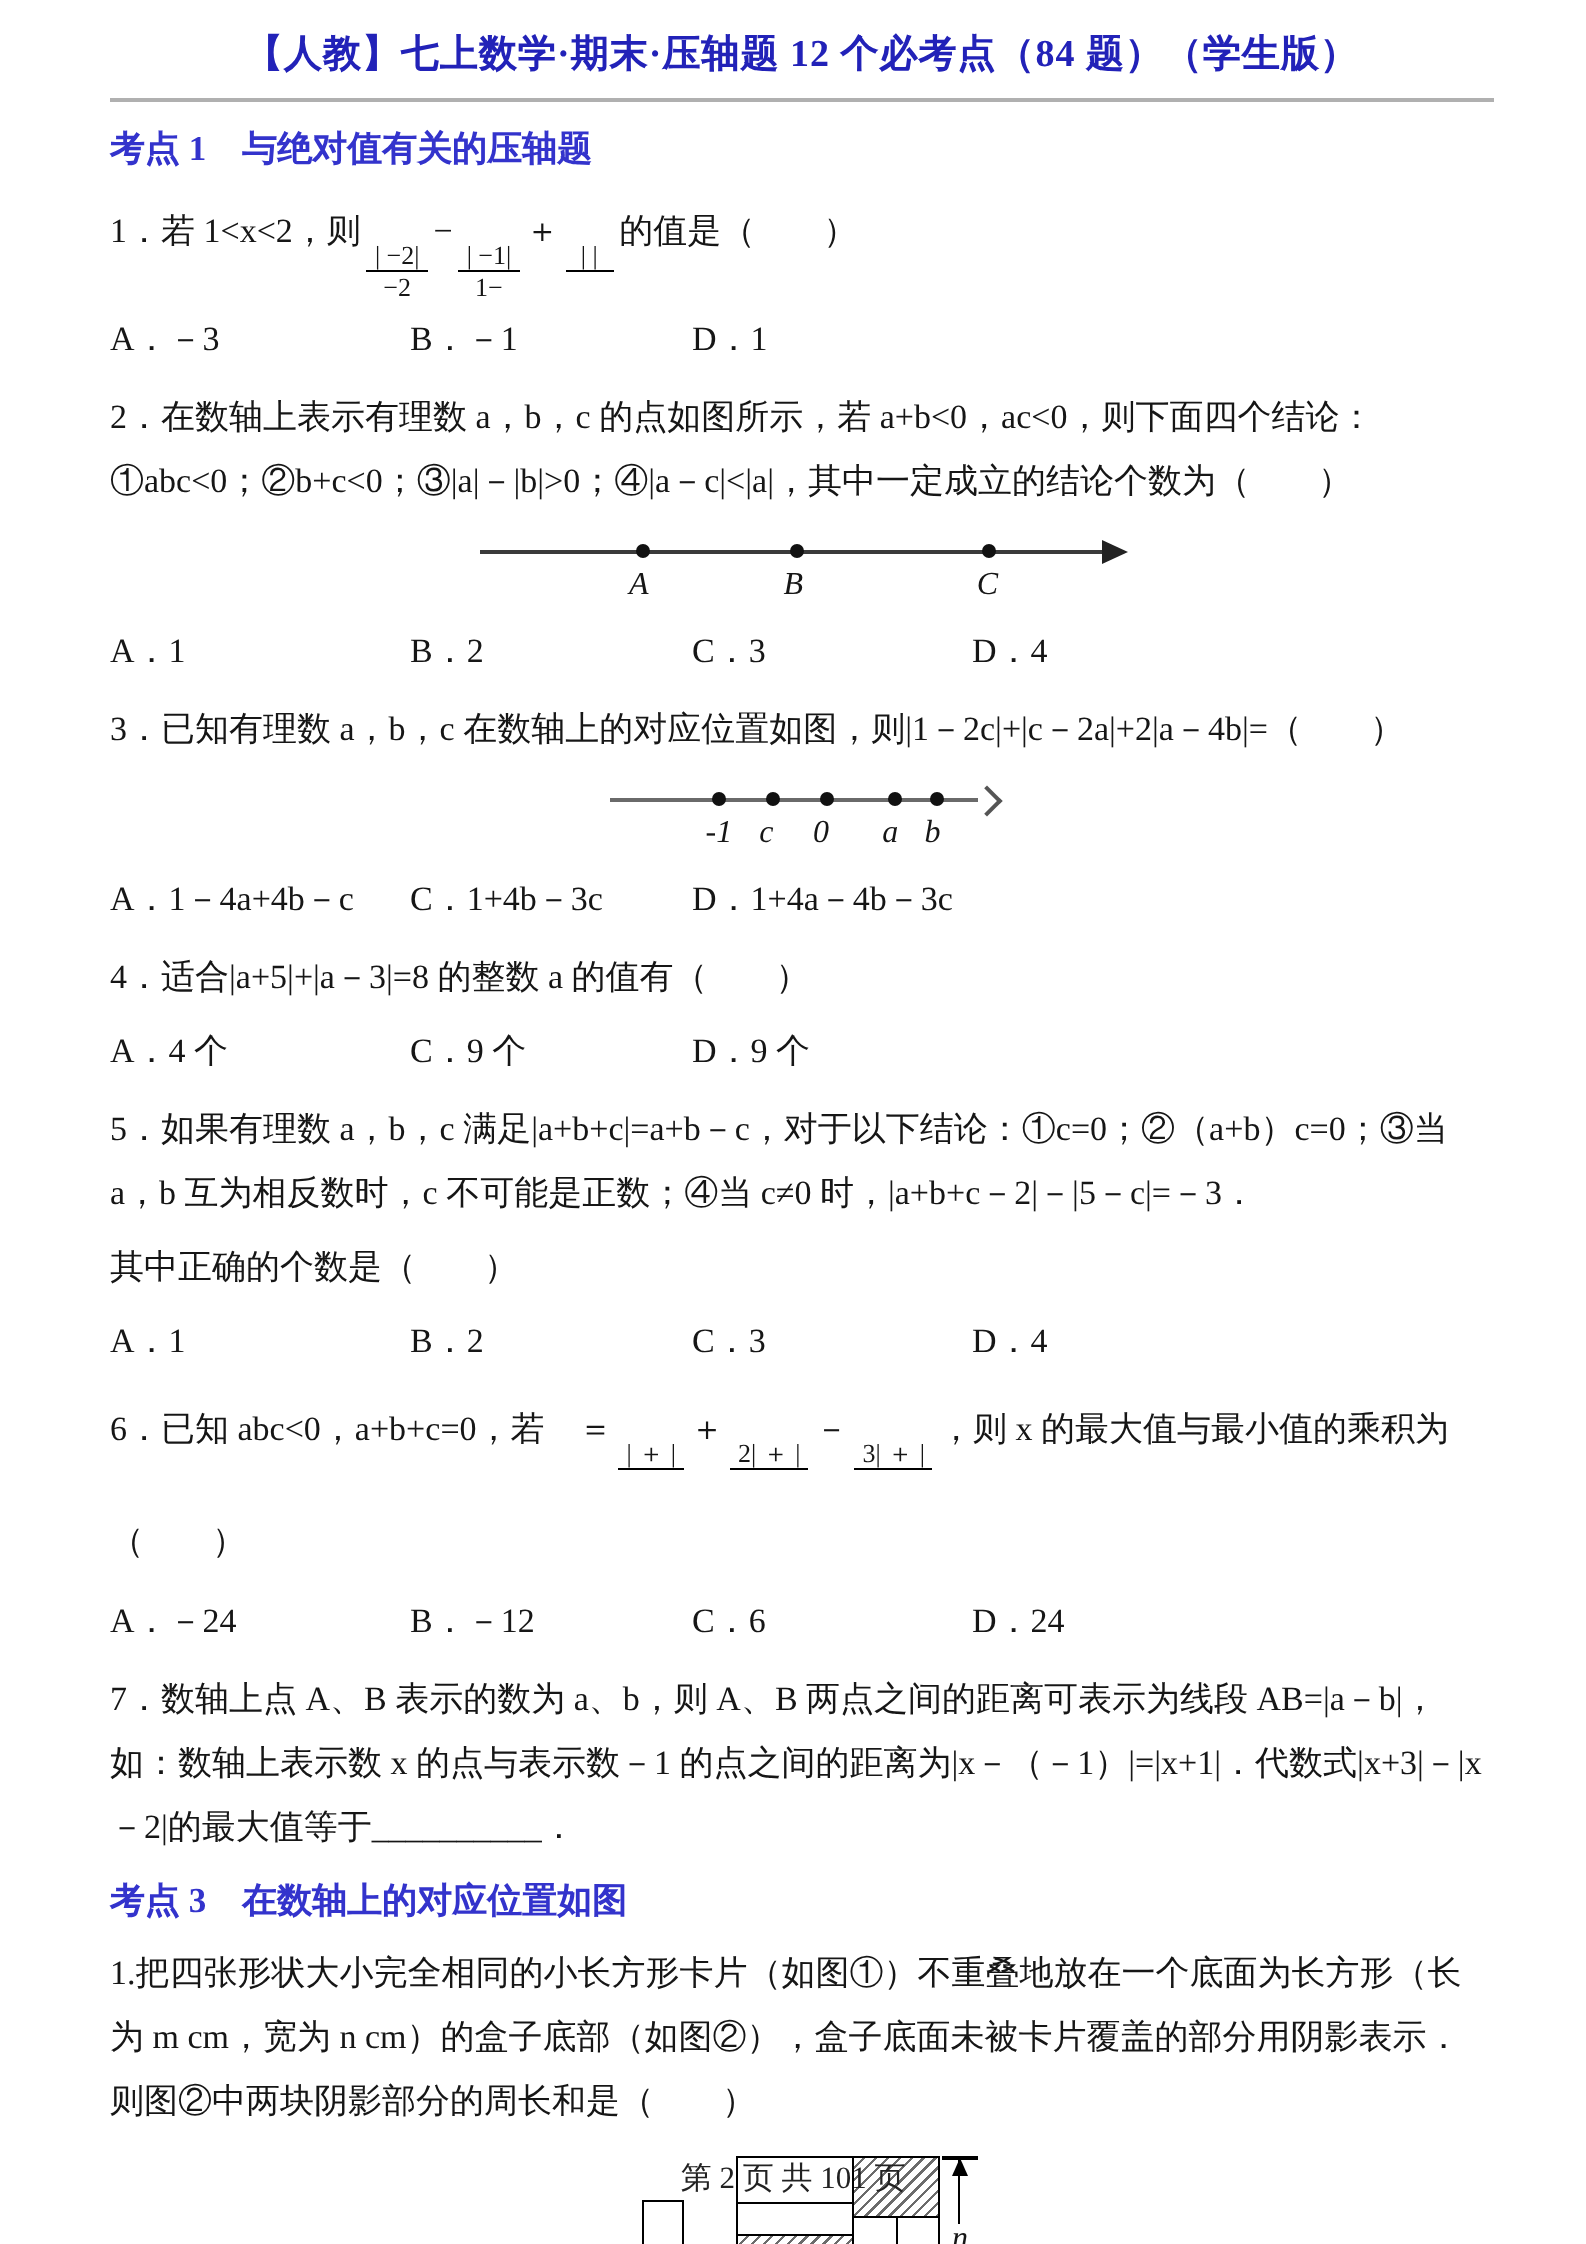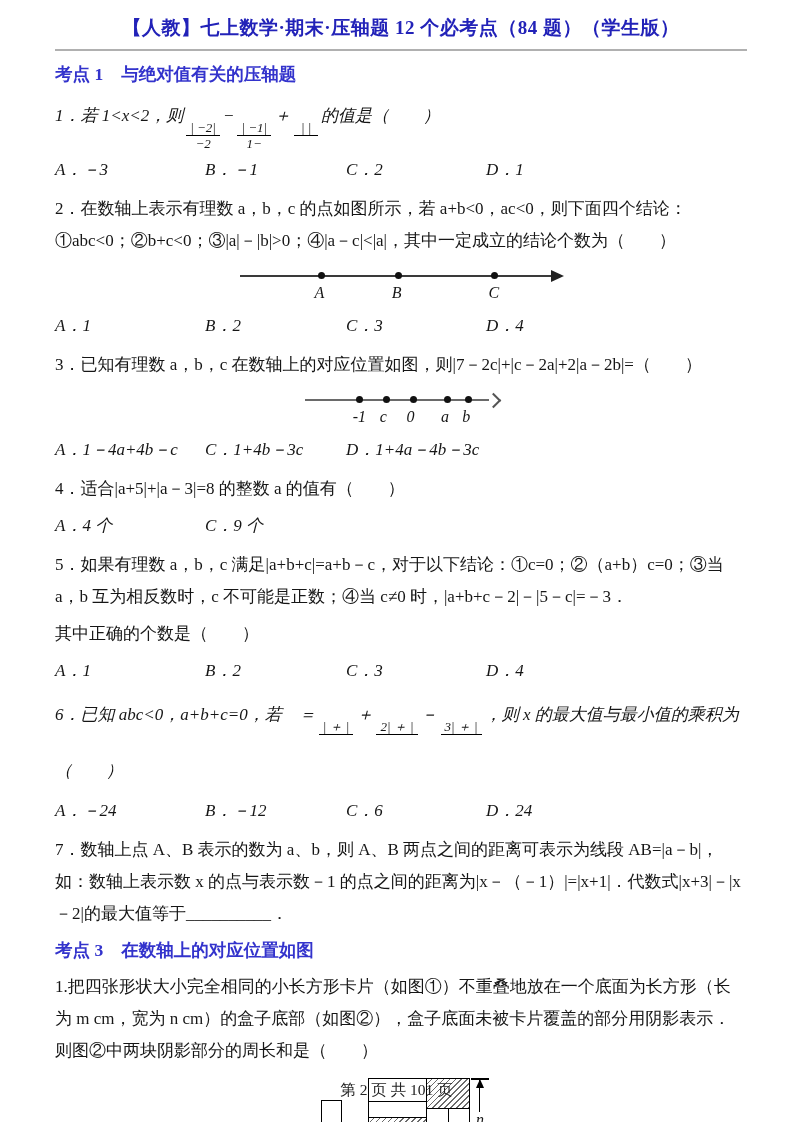--- a/index.html
+++ b/index.html
@@ -15,22 +15,22 @@
     overflow:hidden;
   }
   .doc-title{
     text-align:center;font-weight:bold;font-size:19px;line-height:28px;
     color:#2222b8;letter-spacing:.5px;font-family:Liberation Serif, serif;
   }
   .rule{border:none;border-top:2px solid #b0b0b0;margin:7px 0 8px 0;}
   .kd-heading{color:#3333cc;font-weight:bold;font-size:17.5px;line-height:30px;margin:0 0 6px 0;}
   .kd-heading .kd-tag{margin-right:18px;}
   p.q{margin:5px 0;}
-  p.qtall{line-height:42px;margin:2px 0;font-style:italic;}
-  .opts{display:grid;grid-template-columns:150px 141px 140px auto;margin:3px 0 7px 0;font-style:italic;}
+  p.qtall{line-height:42px;margin:2px 0;}
+  .opts{display:grid;grid-template-columns:150px 141px 140px auto;margin:3px 0 7px 0;}
   .opts span{white-space:nowrap;}
   
   .frac{display:inline-flex;flex-direction:column;align-items:stretch;vertical-align:-11px;
         text-align:center;font-size:13px;line-height:15px;margin:0 3px;}
   .frac .num{border-bottom:1px solid #000;padding:0 4px;min-width:16px;min-height:15px;}
   .frac .den{padding:0 4px;min-height:15px;}
   
   .figure{position:relative;margin:4px auto;}
   .nl{position:relative;height:44px;}
   .nl1{width:322px;}
@@ -76,21 +76,20 @@
         <span class="num">| −1|</span>
         <span class="den">1−</span>
       </span><span>＋</span><span class="frac">
         <span class="num">|  |</span>
         <span class="den"></span>
       </span><span>的值是（　　）</span>
   </p>
   <div class="opts">
     <span>A．－3</span>
     <span>B．－1</span>
-    <span>C．2</span>
     <span>D．1</span>
   </div>
 
   <p class="q">2．在数轴上表示有理数 a，b，c 的点如图所示，若 a+b&lt;0，ac&lt;0，则下面四个结论：①abc&lt;0；②b+c&lt;0；③|a|－|b|&gt;0；④|a－c|&lt;|a|，其中一定成立的结论个数为（　　）</p>
   <div class="figure nl nl1">
     <div class="nl-line"></div>
     <div class="nl-solid-arrow"></div>
     <div class="nl-pt" style="left:25%">
         <i class="dot"></i>
         <span class="plbl">A</span>
@@ -104,21 +103,21 @@
         <span class="plbl">C</span>
       </div>
   </div>
   <div class="opts">
     <span>A．1</span>
     <span>B．2</span>
     <span>C．3</span>
     <span>D．4</span>
   </div>
 
-  <p class="q">3．已知有理数 a，b，c 在数轴上的对应位置如图，则|7－2c|+|c－2a|+2|a－2b|=（　　）</p>
+  <p class="q">3．已知有理数 a，b，c 在数轴上的对应位置如图，则|1－2c|+|c－2a|+2|a－4b|=（　　）</p>
   <div class="figure nl nl2">
     <div class="nl-line"></div>
     <div class="nl-chevron"></div>
     <div class="nl-pt" style="left:28%">
         <i class="dot"></i>
         <span class="plbl">-1</span>
       </div>
     <div class="nl-pt" style="left:42%">
         <i class="dot"></i>
         <span class="plbl">c</span>
@@ -139,20 +138,21 @@
   <div class="opts">
     <span>A．1－4a+4b－c</span>
     <span>C．1+4b－3c</span>
     <span>D．1+4a－4b－3c</span>
   </div>
 
   <p class="q">4．适合|a+5|+|a－3|=8 的整数 a 的值有（　　）</p>
   <div class="opts">
     <span>A．4 个</span>
     <span>C．9 个</span>
+    <span>D．9 个</span>
   </div>
 
   <p class="q">5．如果有理数 a，b，c 满足|a+b+c|=a+b－c，对于以下结论：①c=0；②（a+b）c=0；③当 a，b 互为相反数时，c 不可能是正数；④当 c≠0 时，|a+b+c－2|－|5－c|=－3．</p>
   <p class="q">其中正确的个数是（　　）</p>
   <div class="opts">
     <span>A．1</span>
     <span>B．2</span>
     <span>C．3</span>
     <span>D．4</span>
   </div>

